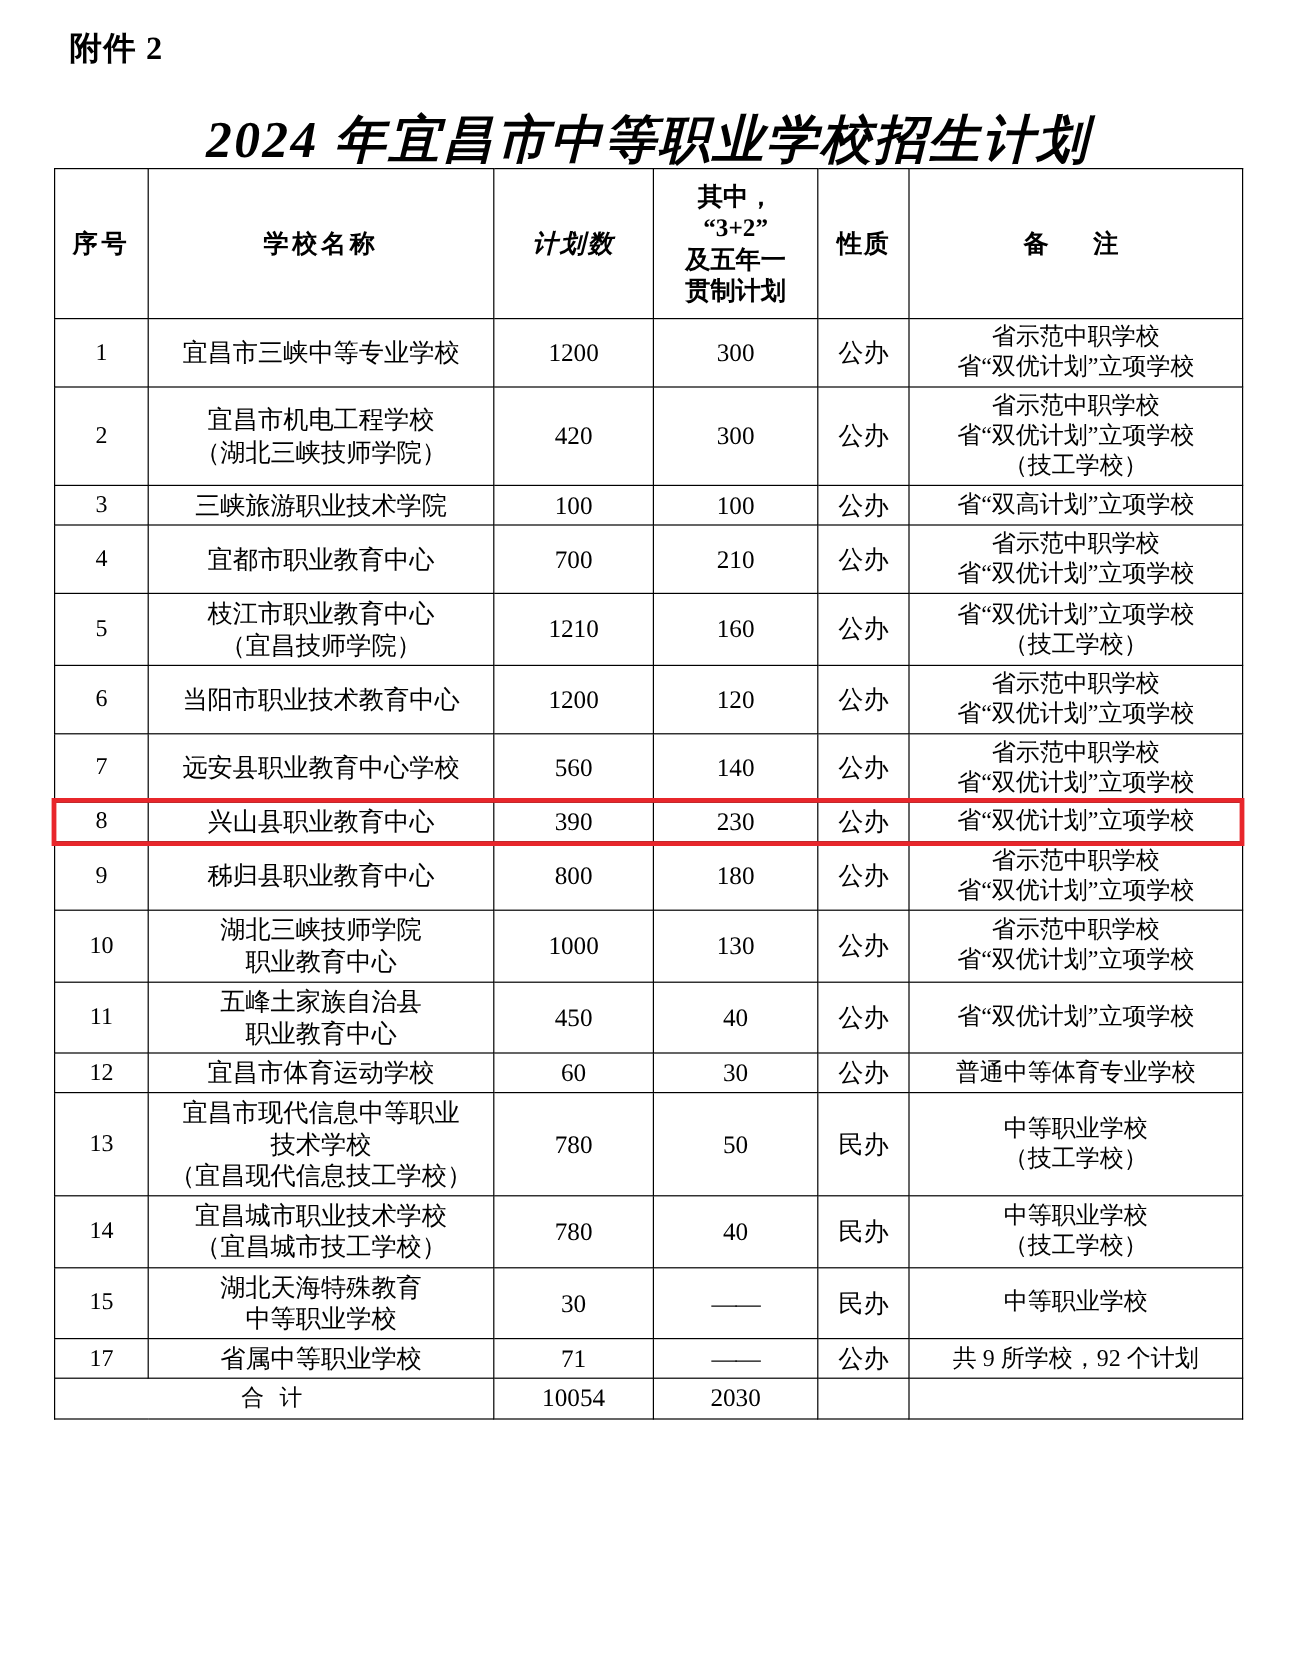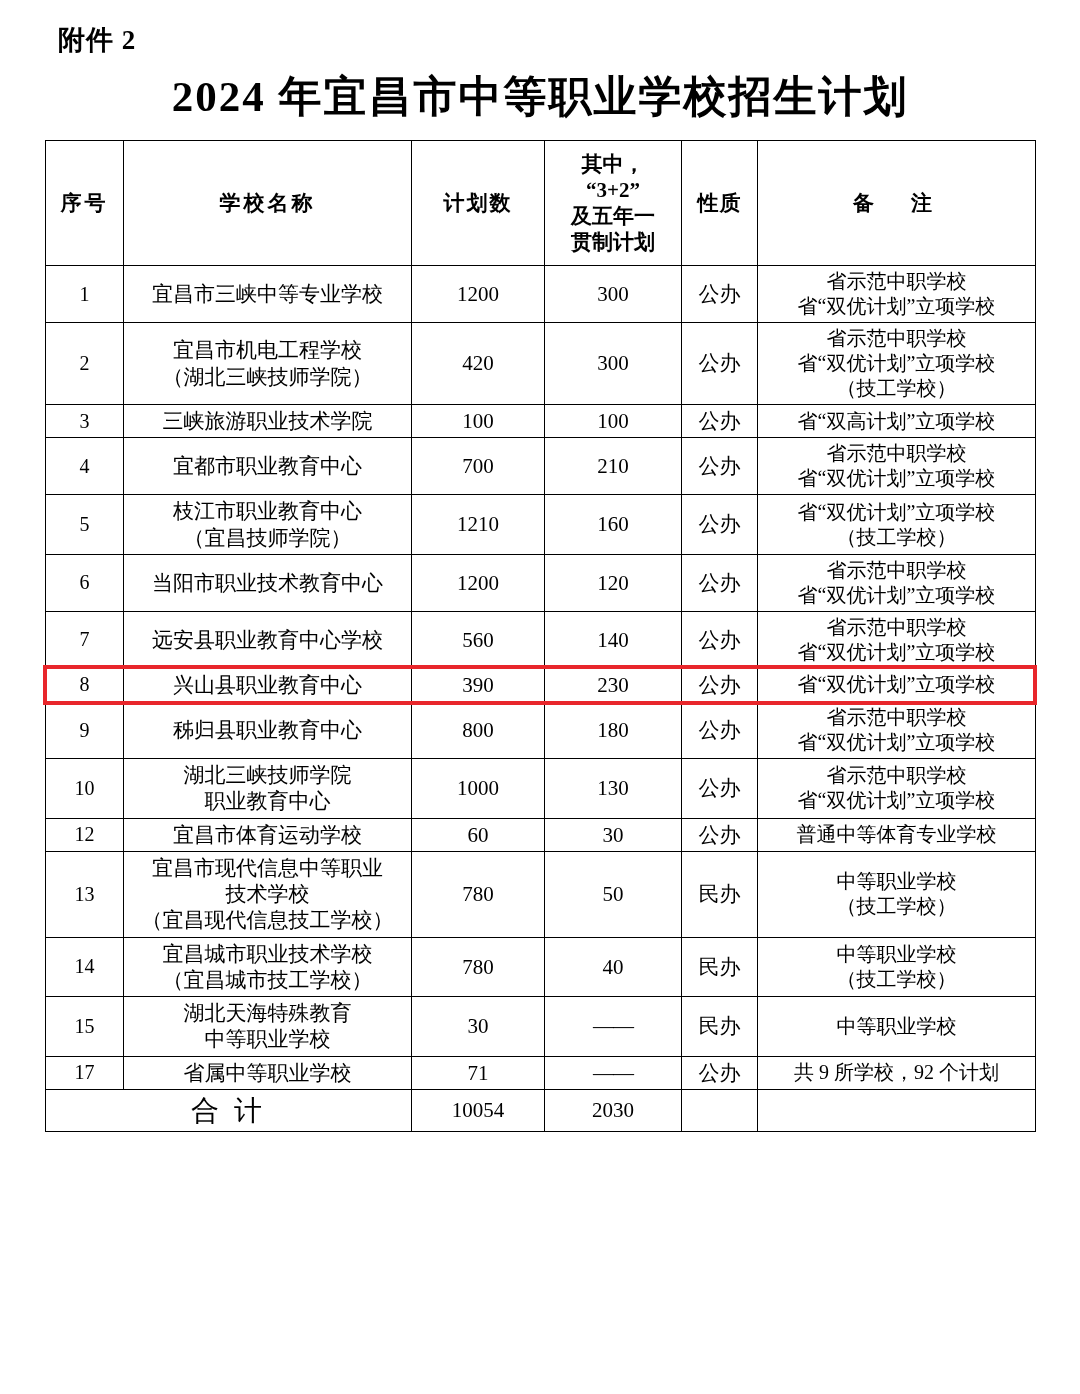--- a/index.html
+++ b/index.html
@@ -28,26 +28,27 @@
     top: 22px;
     font-size: 27px;
     font-weight: bold;
     letter-spacing: 1px;
     font-family: "Liberation Serif", "DejaVu Serif", serif;
   }
   .doc-title {
     position: absolute;
     left: 0;
     right: 0;
-    top: 68px;
+    top: 88px;
     text-align: center;
     font-size: 43px;
     font-weight: bold;
     letter-spacing: 2px;
     font-family: "Liberation Serif", "DejaVu Serif", serif;
+    font-style: italic;
   }
   .table-wrap {
     position: absolute;
     left: 45px;
     top: 140px;
     width: 990px;
   }
   table.plan {
     border-collapse: collapse;
     width: 990px;
@@ -69,21 +70,21 @@
   }
   col.c-no    { width: 78px; }
   col.c-name  { width: 288px; }
   col.c-plan  { width: 133px; }
   col.c-three { width: 137px; }
   col.c-type  { width: 76px; }
   col.c-note  { width: 278px; }
 
   .hdr-no     { letter-spacing: 3px; }
   .hdr-name   { letter-spacing: 3px; }
-  .hdr-plan   { letter-spacing: 2px; }
+  .hdr-plan   { letter-spacing: 2px; font-style: italic; }
   .hdr-three  { font-size: 19px; line-height: 1.3; }
   .hdr-type   { letter-spacing: 1px; }
   .hdr-note   { letter-spacing: 8px; }
 
   td.school { font-size: 21px; }
   td.num    { font-size: 21px; }
   td.type   { font-size: 21px; }
   td.note   { font-size: 20px; line-height: 1.3; }
   td.idx    { font-size: 20px; }
 
@@ -92,21 +93,21 @@
   }
   .highlight-box {
     position: absolute;
     left: 43px;
     width: 994px;
     border: 4px solid #e8262b;
     box-sizing: border-box;
     pointer-events: none;
     z-index: 5;
   }
-  .total-label { font-size: 28px; letter-spacing: 4px; }
+  .total-label { font-size: 19px; letter-spacing: 4px; }
   .dash { letter-spacing: -1px; }
 </style>
 </head>
 <body>
 
 <div class="page">
 
   <div class="attachment-label">附件 2</div>
 
   <div class="doc-title">2024 年宜昌市中等职业学校招生计划</div>
@@ -273,20 +274,33 @@
           </td>
           <td class="num">1000</td>
           <td class="num">130</td>
           <td class="type">公办</td>
           <td class="note">
             <div>省示范中职学校</div>
             <div>省“双优计划”立项学校</div>
           </td>
         </tr>
 
+        <tr>
+          <td class="idx">11</td>
+          <td class="school">
+            <div>五峰土家族自治县</div>
+            <div>职业教育中心</div>
+          </td>
+          <td class="num">450</td>
+          <td class="num">40</td>
+          <td class="type">公办</td>
+          <td class="note">
+            <div>省“双优计划”立项学校</div>
+          </td>
+        </tr>
 
         <tr>
           <td class="idx">12</td>
           <td class="school">
             <div>宜昌市体育运动学校</div>
           </td>
           <td class="num">60</td>
           <td class="num">30</td>
           <td class="type">公办</td>
           <td class="note">

